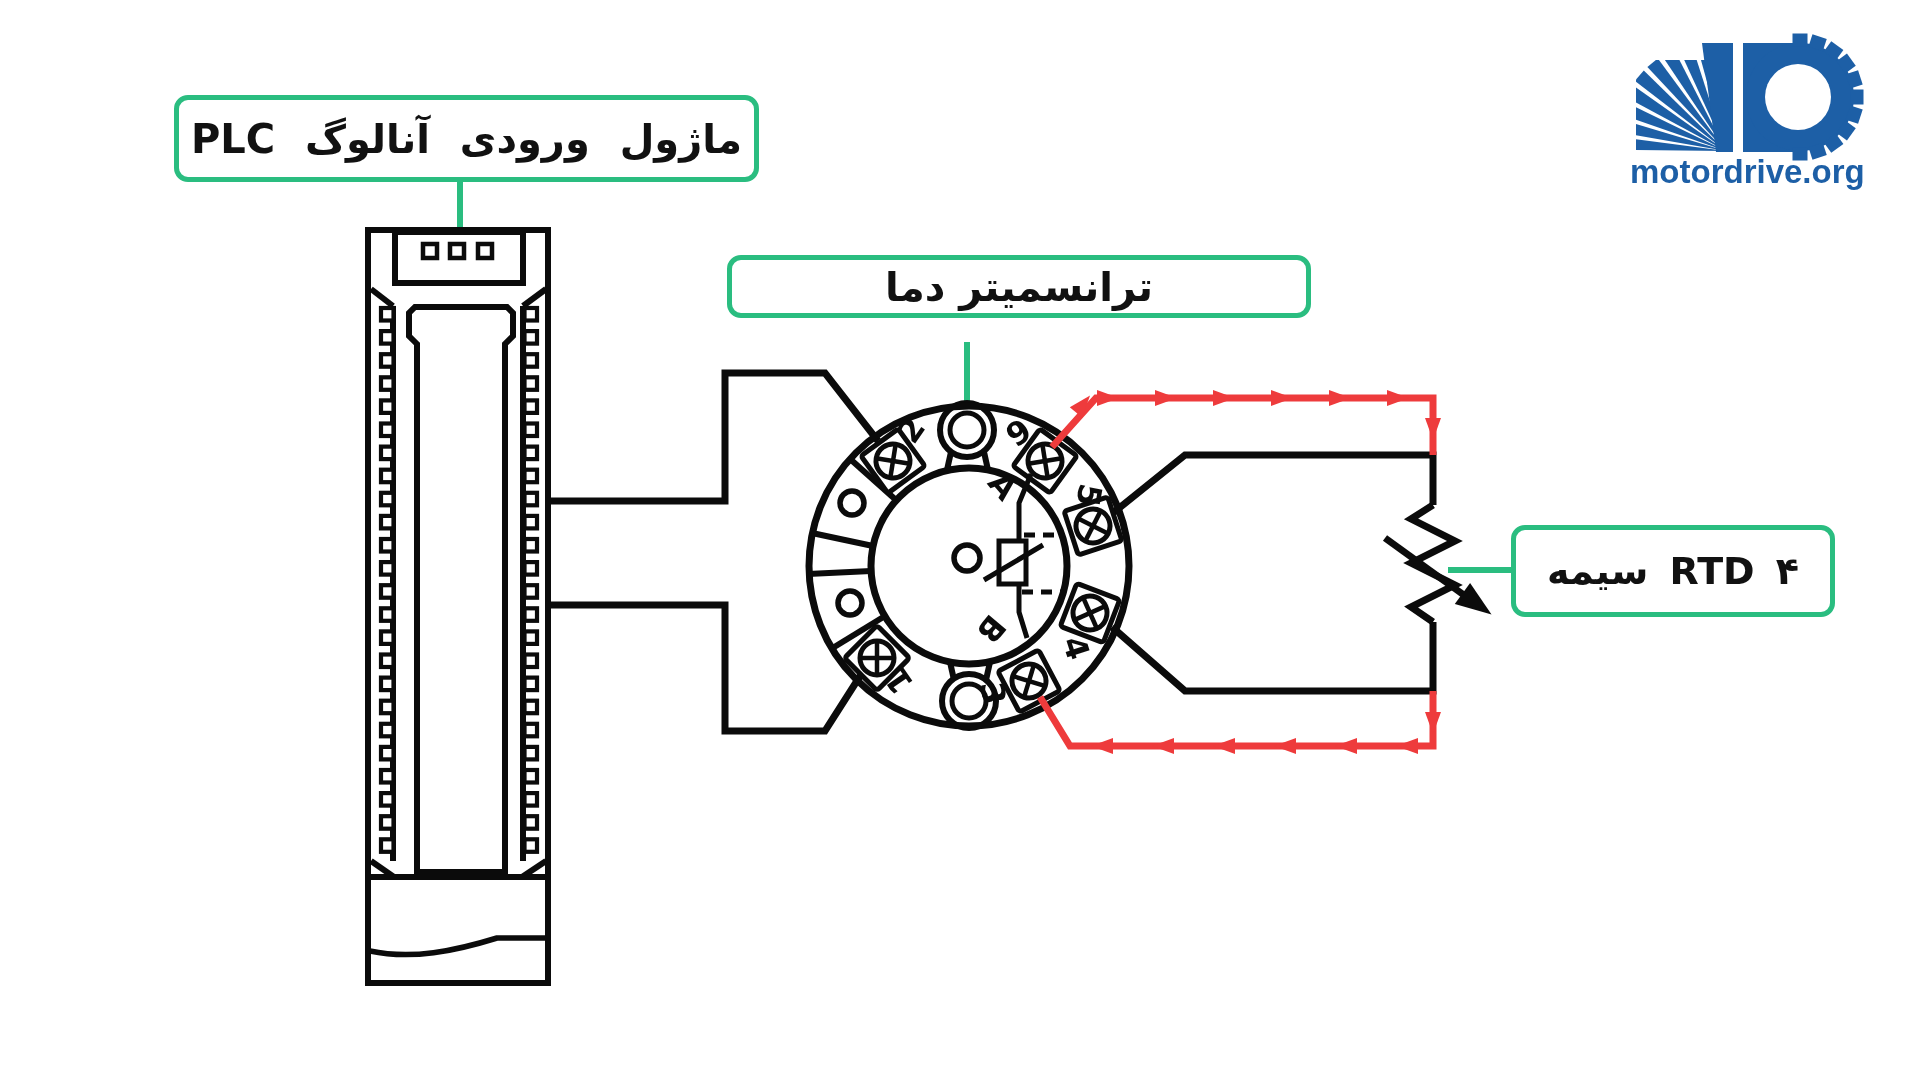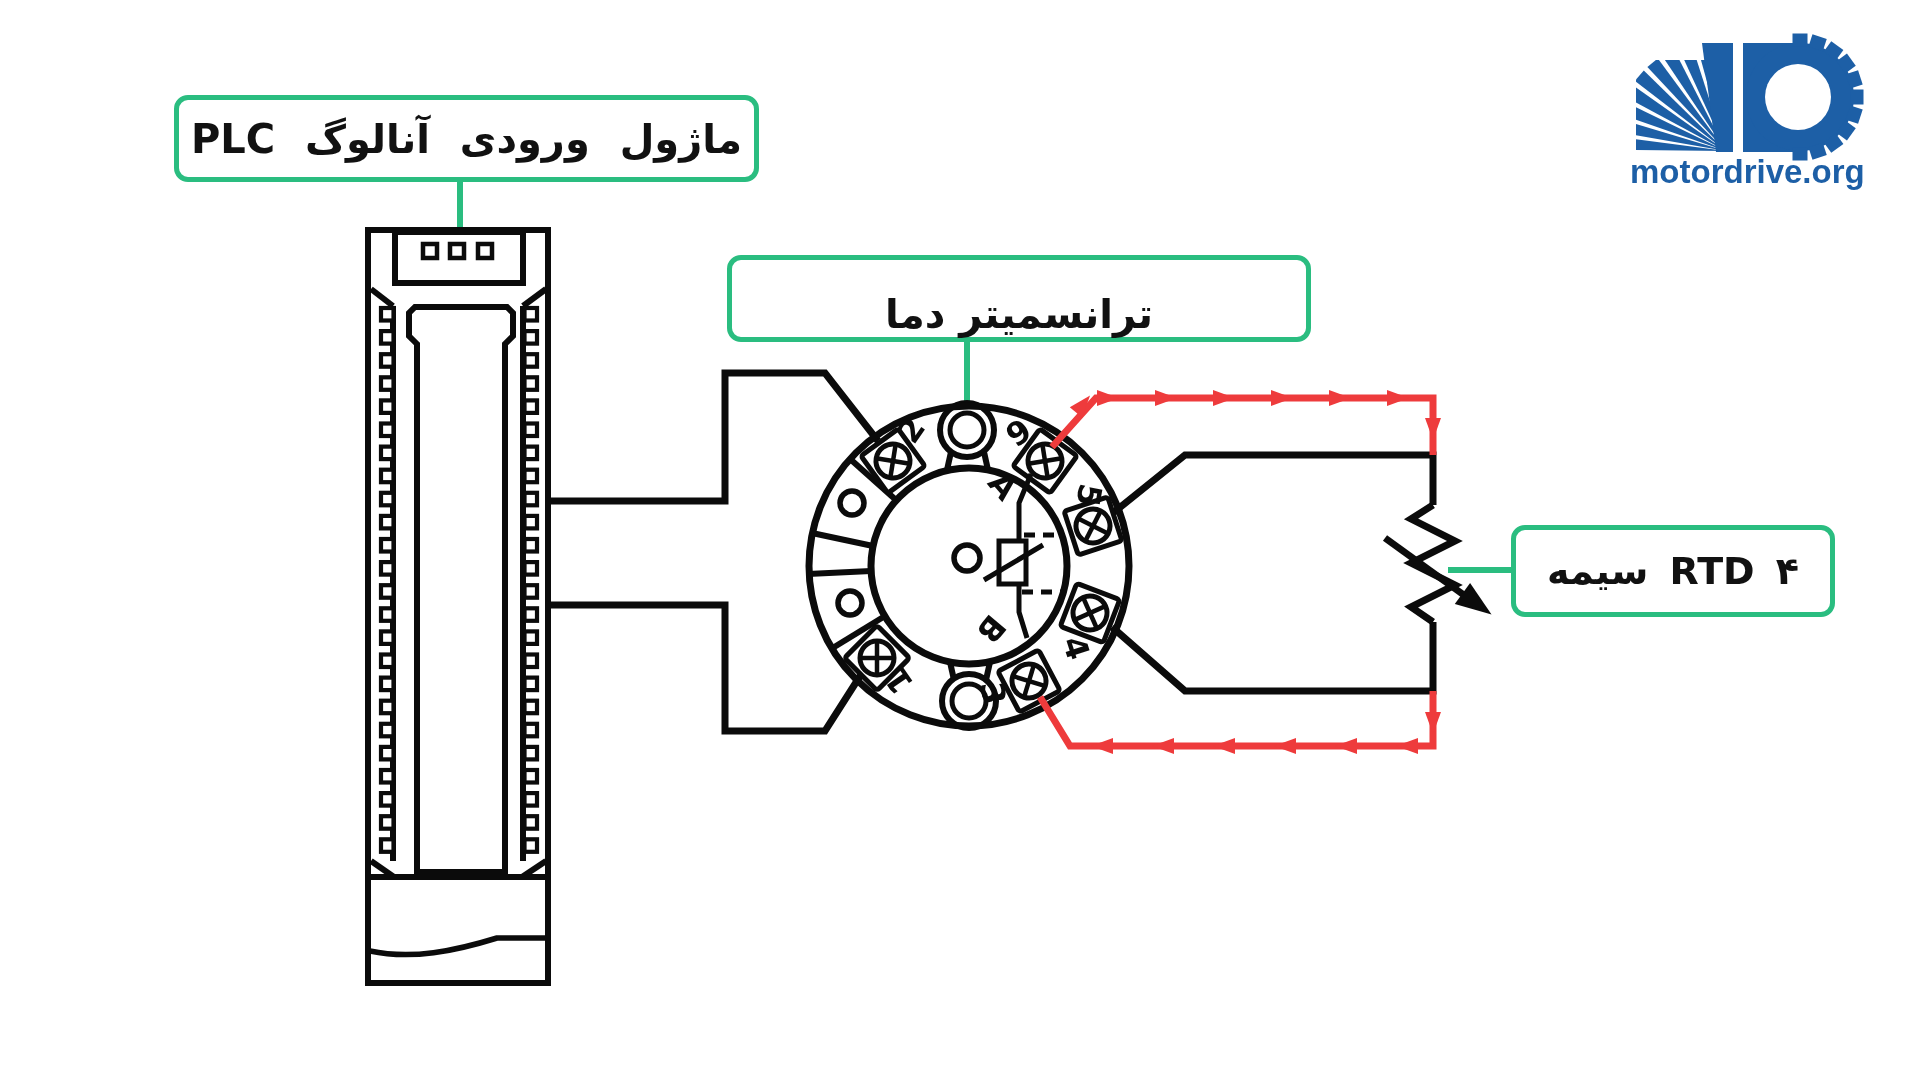--- a/index.html
+++ b/index.html
@@ -6,21 +6,21 @@
   #stage{position:relative;width:1920px;height:1080px;background:#ffffff;font-family:"DejaVu Sans",sans-serif;}
   #diagram-svg{position:absolute;left:0;top:0;}
   .callout{
     position:absolute;box-sizing:border-box;background:#ffffff;
     border:5px solid #2abd80;border-radius:14px;
     display:flex;align-items:center;justify-content:center;
     font-weight:bold;color:#111111;direction:rtl;
     font-family:"DejaVu Sans",sans-serif;
   }
   #plc-label{left:157px;top:95px;width:585px;height:87px;font-size:40px;word-spacing:16px;margin-left:17px;}
-  #transmitter-label{left:727px;top:255px;width:584px;height:87px;font-size:40px;align-items:flex-end;}
+  #transmitter-label{left:727px;top:255px;width:584px;height:63px;font-size:40px;}
   #rtd-label{left:1511px;top:525px;width:324px;height:92px;font-size:38px;word-spacing:8px;}
   #logo-text{
     position:absolute;left:1630px;top:153px;width:228px;height:34px;
     text-align:left;font-size:33px;font-weight:bold;color:#1d5fa6;
     font-family:"Liberation Sans","DejaVu Sans",sans-serif;letter-spacing:0px;
   }
   svg text{font-family:"DejaVu Sans",sans-serif;font-weight:bold;fill:#0b0b0b;}
 </style>
 </head>
 <body>

